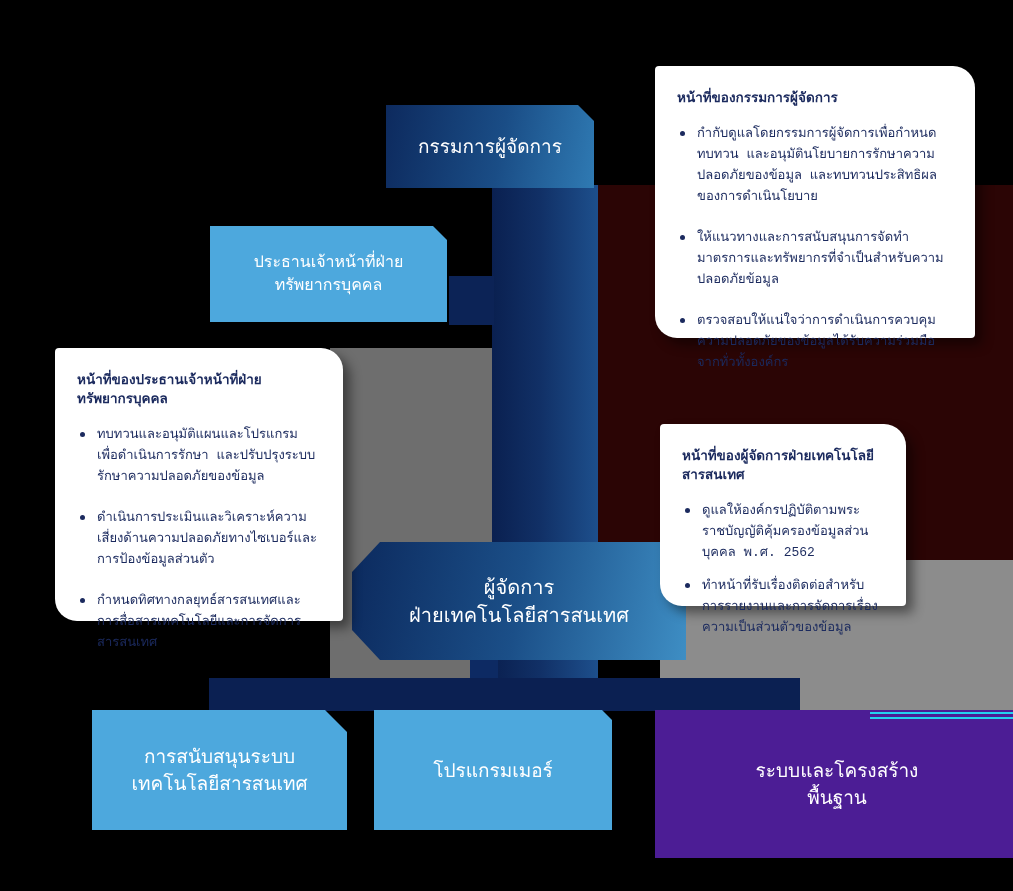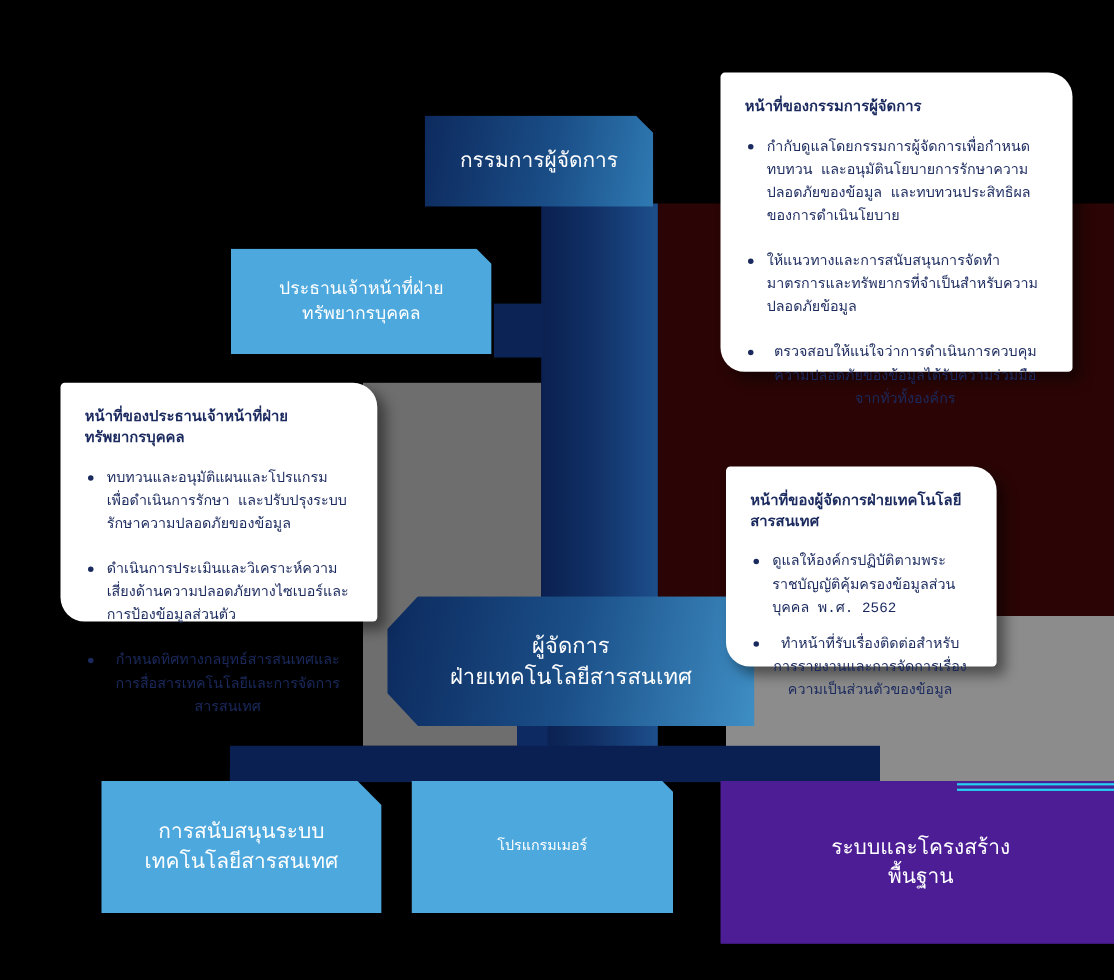--- a/index.html
+++ b/index.html
@@ -42,45 +42,45 @@
 
   .box-it{left:352px;top:542px;width:334px;height:118px;font-size:20px;
      background:linear-gradient(100deg,#0c2a5e 0%,#1b4f88 50%,#3e8ec4 100%);
      clip-path:polygon(28px 0, 100% 0, 100% 100%, 28px 100%, 0 calc(100% - 30px), 0 30px);
      box-shadow:6px 6px 12px rgba(0,0,0,.5);}
 
   .box-sup{left:92px;top:710px;width:255px;height:120px;font-size:19px;
      background:#4da8dd;
      clip-path:polygon(0 0, calc(100% - 22px) 0, 100% 22px, 100% 100%, 0 100%);}
 
-  .box-prog{left:374px;top:710px;width:238px;height:120px;font-size:13px;
+  .box-prog{left:374px;top:710px;width:238px;height:120px;font-size:19px;
      background:#4da8dd;
      clip-path:polygon(0 0, calc(100% - 10px) 0, 100% 10px, 100% 100%, 0 100%);}
 
   .box-infra{left:655px;top:710px;width:358px;height:148px;font-size:19px;
      background:#4c1d95;padding-left:20px;}
   .accent-line{position:absolute;left:870px;top:712px;width:143px;height:2px;
      background:#23d2f0;}
   .accent-line2{position:absolute;left:870px;top:717px;width:143px;height:2px;
      background:#23d2f0;}
 
   
   .card{position:absolute;background:#fff;border-radius:4px 22px 4px 22px;
         box-sizing:border-box;padding:22px 26px 18px 22px;
         color:#1b2a5e;box-shadow:7px 7px 12px rgba(0,0,0,.45);}
   .card h4{margin:0 0 16px 0;font-weight:700;font-size:13.5px;line-height:1.4;}
   .card ul{margin:0;padding:0;list-style:none;}
   .card li{position:relative;padding-left:20px;font-size:13px;line-height:1.62;
            margin-bottom:20px;font-family:Liberation Mono, monospace;}
-  .card li:last-child{margin-bottom:0;text-align:center;}
+  .card li:last-child{margin-bottom:0;}
   .card li::before{content:"";position:absolute;left:3px;top:8px;width:5px;height:5px;
            border-radius:50%;background:#1b2a5e;}
 
   .card-ceo{left:655px;top:66px;width:320px;height:272px;}
-  .card-hr{left:55px;top:348px;width:288px;height:217px;}
+  .card-hr{left:55px;top:348px;width:288px;height:273px;}
   .card-it{left:660px;top:424px;width:246px;height:182px;}
   .card-it li{margin-bottom:12px;}
 </style>
 </head>
 <body>
 
 <div id="stage">
 
   <div class="bg bg-maroon"></div>
   <div class="bg bg-gray-left"></div>

